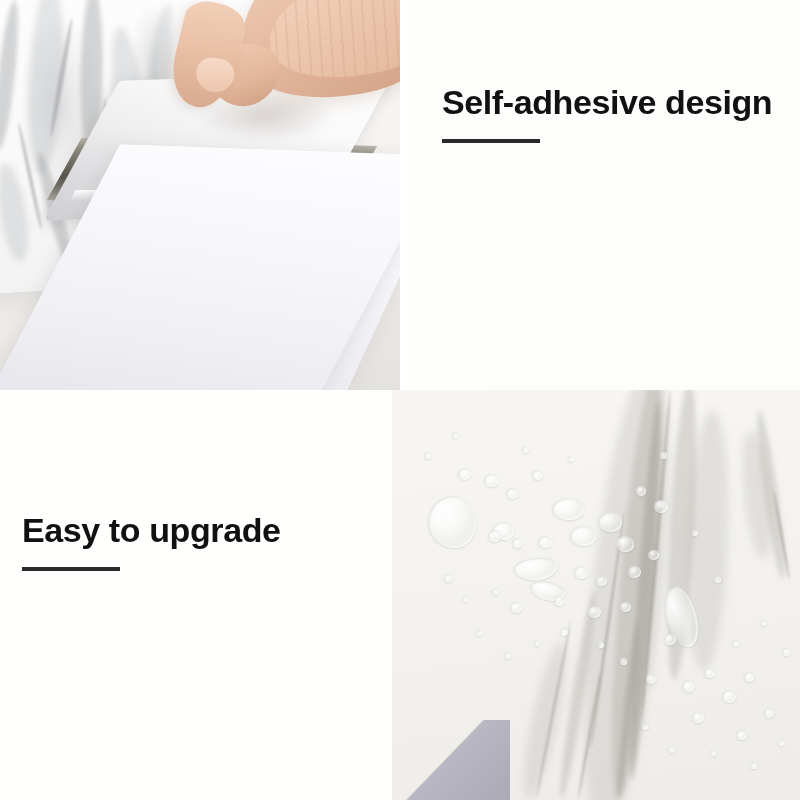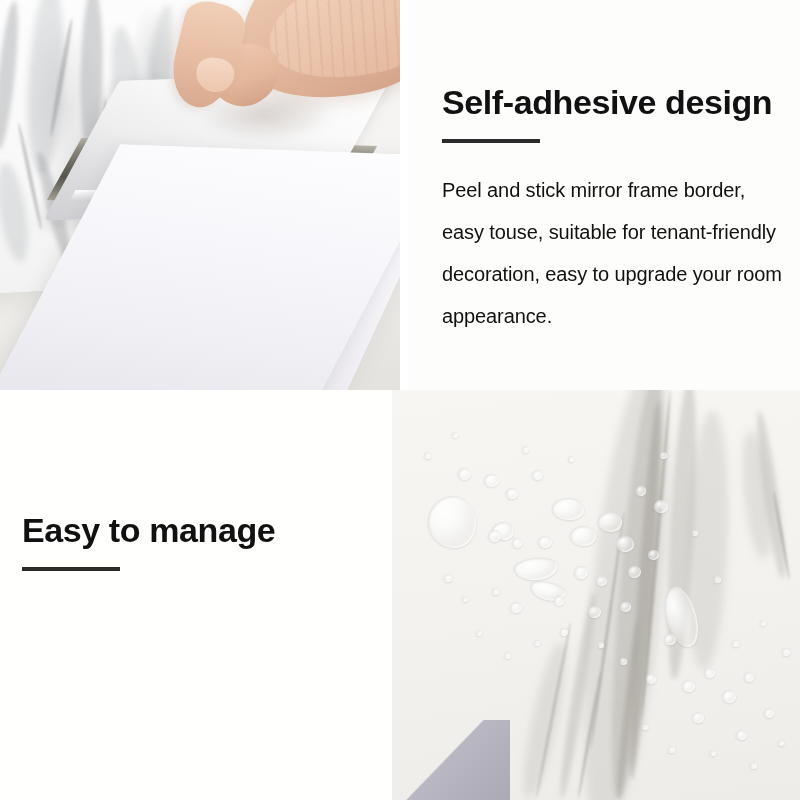--- a/index.html
+++ b/index.html
@@ -286,27 +286,26 @@
     <div class="ph" id="hand-knuckles"></div>
     <div class="ph" id="finger-thumb"></div>
     <div class="ph" id="finger-index"></div>
     <div class="ph" id="nail-index"></div>
   </div>
 
   <div class="panel" id="copy-adhesive">
     <div class="copy-inner">
       <h2 class="headline">Self-adhesive design</h2>
       <div class="accent-rule"></div>
-      <p class="body-copy">Peel and stick mirror frame border, easy touse, suitable for tenant-friendly decoration, easy to upgrade your room appearance.</p>
     </div>
   </div>
 
   <div class="panel" id="copy-manage">
     <div class="copy-inner">
-      <h2 class="headline">Easy to manage</h2>
+      <h2 class="headline">Easy to upgrade</h2>
       <div class="accent-rule"></div>
     </div>
   </div>
 
   <div class="panel" id="photo-water">
     <div class="ph" id="water-base"></div>
 
     <div class="wvein pale" style="left:200px; top:-30px; width:70px;  height:470px; transform:rotate(6deg);"></div>
     <div class="wvein" style="left:228px; top:-20px; width:34px;  height:430px; transform:rotate(5deg);"></div>
     <div class="wvein dk" style="left:246px; top:10px;  width:14px;  height:380px; transform:rotate(4deg);"></div>

